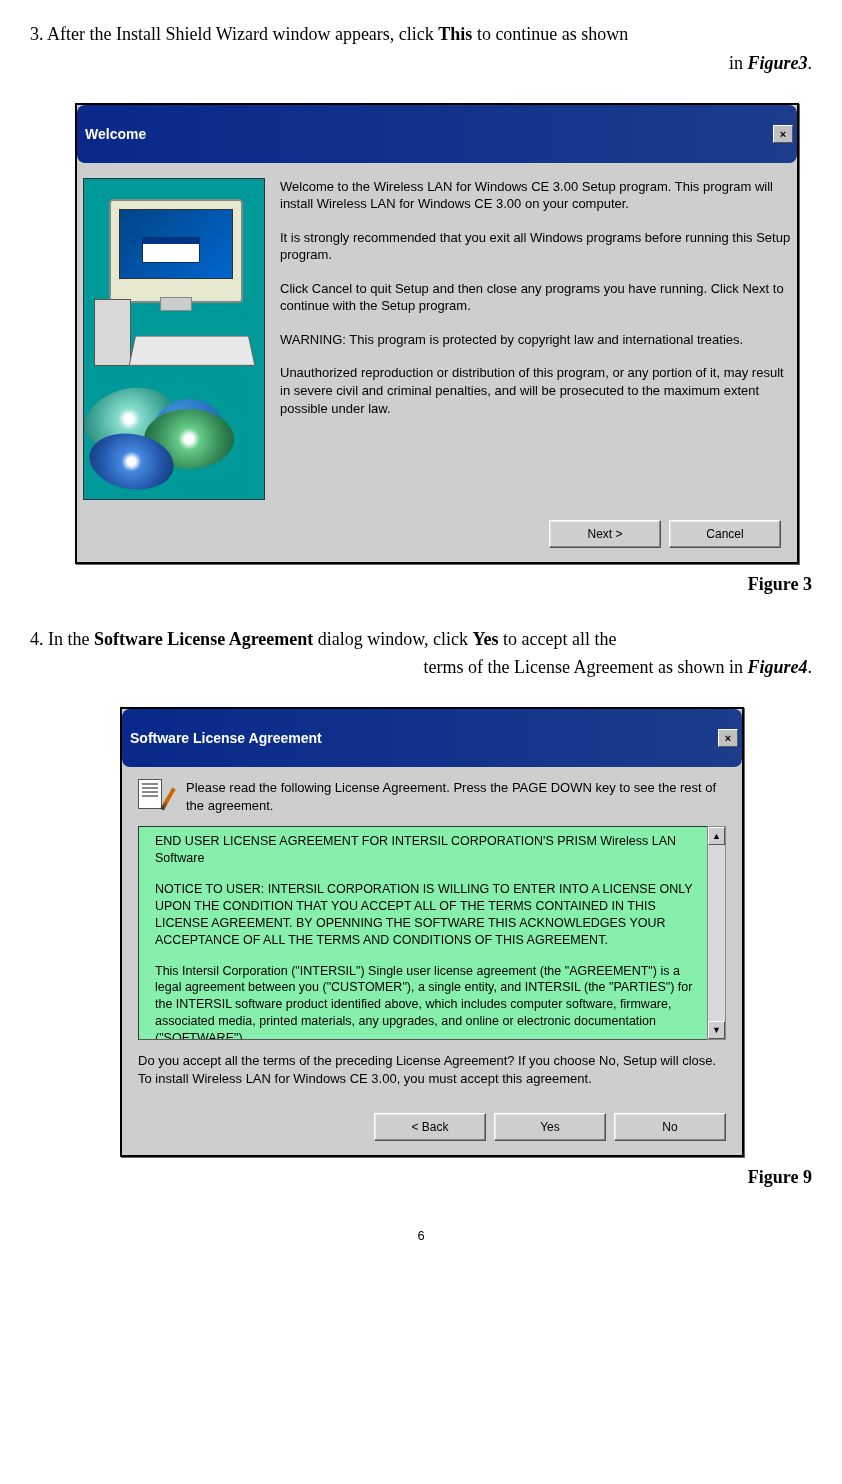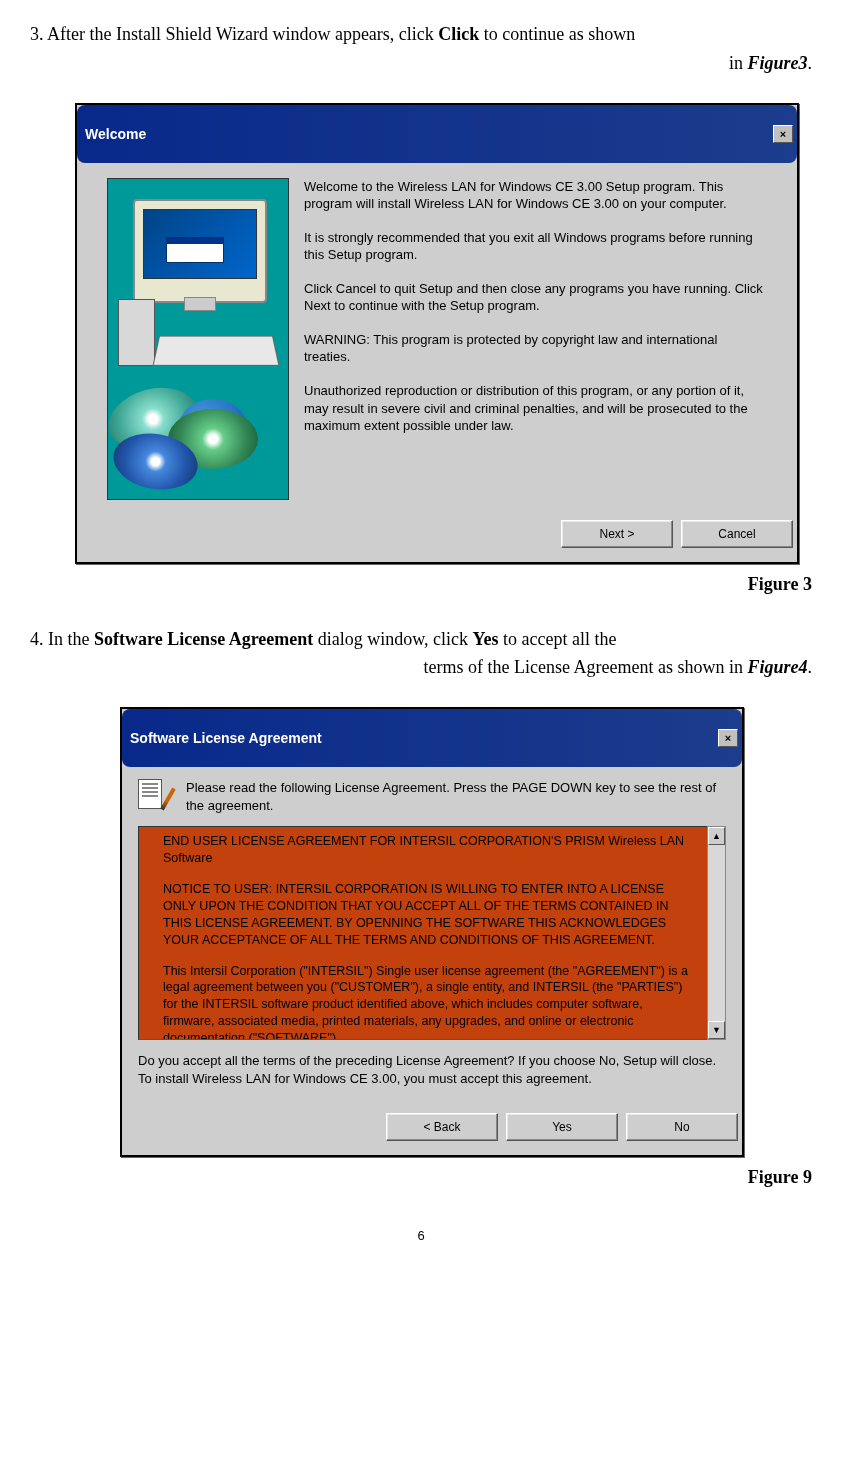--- a/index.html
+++ b/index.html
@@ -9,66 +9,66 @@
 .bold { font-weight:bold; }
 .bolditalic { font-weight:bold; font-style:italic; }
 .dialog-wrapper { margin:25px 0 10px 45px; }
 .figure-caption { text-align:right; font-weight:bold; margin:10px 0 30px; font-size:18px; }
 
 .dialog { background:#cecece; border:2px solid #000; box-shadow:1px 1px 0 #666; font-family:Tahoma,Arial,sans-serif; font-size:13px; }
 .titlebar { background:linear-gradient(to right,#08298a,#1c3c8c); color:#fff; display:flex; align-items:center; justify-content:space-between; padding:20px 4px; font-weight:bold; font-size:14px;border-radius:8px; }
 .titlebar .title-text { padding-left:4px; }
 .close-btn { width:18px; height:16px; background:#c0c0c0; border:1px solid #fff; border-right-color:#555; border-bottom-color:#555; display:flex; align-items:center; justify-content:center; font-size:11px; font-family:Arial; font-weight:bold; color:#000; cursor:default; }
 
-.welcome-body { display:flex; padding:15px 30px 10px; gap:15px; }
+.welcome-body { display:flex; padding:15px 6px 10px; gap:15px; }
 .welcome-img { width:180px; height:320px; background:#009999; position:relative; flex-shrink:0; border:1px solid #333; }
 .monitor { position:absolute; top:20px; left:25px; width:130px; height:100px; background:#e8e8d0; border:2px solid #888; border-radius:4px; }
 .screen { position:absolute; top:8px; left:8px; right:8px; bottom:22px; background:linear-gradient(135deg,#004488,#0066cc); border:1px solid #333; }
 .screen-window { position:absolute; top:40%; left:20%; width:50%; height:35%; background:#fff; border:1px solid #003366; }
 .screen-window::before { content:""; position:absolute; top:0; left:0; right:0; height:25%; background:#003388; }
 .stand { position:absolute; bottom:-10px; left:50%; transform:translateX(-50%); width:30px; height:12px; background:#ccc; border:1px solid #888; }
 .tower { position:absolute; top:120px; left:10px; width:35px; height:65px; background:#d8d8d8; border:1px solid #555; }
 .keyboard { position:absolute; top:155px; left:48px; width:118px; height:30px; background:#e8e8e8; border:1px solid #666; transform:perspective(100px) rotateX(20deg); }
 .disc { position:absolute; border-radius:50%; }
 .disc1 { width:90px; height:60px; background:radial-gradient(circle,#fff 8%,#88ddcc 20%,#44aa99 60%,#227766); bottom:50px; left:0px; transform:rotate(-15deg); }
 .disc2 { width:90px; height:60px; background:radial-gradient(circle,#fff 8%,#66cc88 20%,#338855 60%,#115533); bottom:30px; left:60px; }
 .disc3 { width:85px; height:55px; background:radial-gradient(circle,#fff 8%,#4488dd 20%,#2255aa 60%,#113366); bottom:10px; left:5px; transform:rotate(10deg); }
 .globe { position:absolute; bottom:40px; left:70px; width:70px; height:60px; background:radial-gradient(circle at 35% 35%,#4499dd,#1155aa); border-radius:50%; }
 .globe::after { content:""; position:absolute; top:20%; left:10%; width:50%; height:40%; background:#669944; border-radius:40% 60% 50% 30%; }
 
 .welcome-text { flex:1; color:#000; font-size:13px; line-height:1.35; }
 .welcome-text p { margin:0 0 16px; }
 
-.button-row { display:flex; justify-content:flex-end; gap:8px; padding:10px 4px 14px; }
+.button-row { display:flex; justify-content:flex-end; gap:8px; padding:10px 16px 14px; }
 .win-btn { min-width:110px; height:26px; background:#cecece; border:1px solid #fff; border-right-color:#555; border-bottom-color:#555; box-shadow:inset -1px -1px 0 #888,inset 1px 1px 0 #e8e8e8; font-family:Tahoma,sans-serif; font-size:12px; cursor:default; display:flex; align-items:center; justify-content:center; }
 
 .license-body { padding:12px 16px 8px; }
 .license-header { display:flex; gap:16px; align-items:flex-start; margin-bottom:12px; }
 .license-icon { width:32px; height:32px; flex-shrink:0; position:relative; }
 .license-icon .paper { position:absolute; width:22px; height:28px; background:#fff; border:1px solid #555; }
 .license-icon .paper::before { content:""; position:absolute; top:3px; left:3px; right:3px; height:2px; background:#888; box-shadow:0 4px 0 #888,0 8px 0 #888,0 12px 0 #888; }
 .license-icon .pen { position:absolute; bottom:0; right:0; width:4px; height:24px; background:linear-gradient(to bottom,#cc6600 60%,#333); transform:rotate(30deg); }
 .license-instructions { flex:1; font-size:13px; line-height:1.35; }
 .license-textarea-wrap { position:relative; }
-.license-textarea { background:#c2410c; border:1px solid #555; border-top-color:#333; border-left-color:#333; padding:6px 24px; font-family:Tahoma,sans-serif; font-size:12.5px; line-height:1.35; height:200px; overflow:hidden; margin-right:10px; }
+.license-textarea { background:#86efac; border:1px solid #555; border-top-color:#333; border-left-color:#333; padding:6px 16px; font-family:Tahoma,sans-serif; font-size:12.5px; line-height:1.35; height:200px; overflow:hidden; margin-right:10px; }
 .license-textarea p { margin:0 0 14px; }
 .scrollbar { position:absolute; top:0; right:0; width:17px; bottom:0; background:#d8d8d8; border:1px solid #888; }
 .scroll-arrow { height:16px; background:#cecece; border:1px solid #fff; border-right-color:#555; border-bottom-color:#555; display:flex; align-items:center; justify-content:center; font-size:9px; }
 .scroll-track { flex:1; }
 .scrollbar { display:flex; flex-direction:column; }
 .license-question { font-size:13px; line-height:1.35; margin:12px 0 8px; }
 
 .page-num { text-align:center; font-family:Arial,sans-serif; font-size:13px; margin-top:40px; }
 </style>
 </head>
 <body>
 
 <div class="step">
   <span class="step-num">3.</span>
-  <span>After the Install Shield Wizard window appears, click </span><span class="bold">Click</span><span> to continue as shown</span>
+  <span>After the Install Shield Wizard window appears, click </span><span class="bold">This</span><span> to continue as shown</span>
   <div class="step-cont">
     <span>in </span><span class="bolditalic">Figure3</span><span>.</span>
   </div>
 </div>
 
 <div class="dialog-wrapper">
   <div class="dialog" style="width:720px;">
     <div class="titlebar">
       <span class="title-text">Welcome</span>
       <div class="close-btn">

